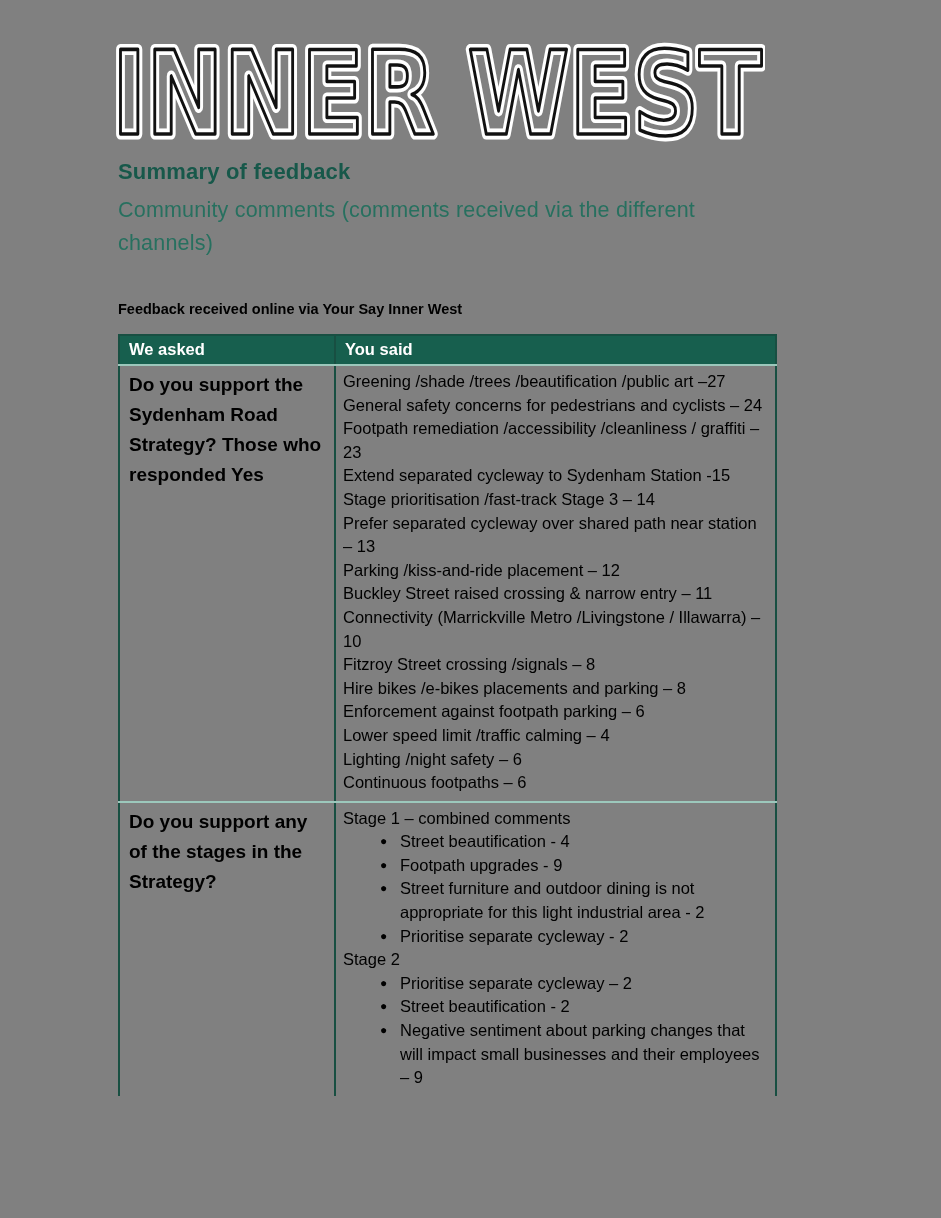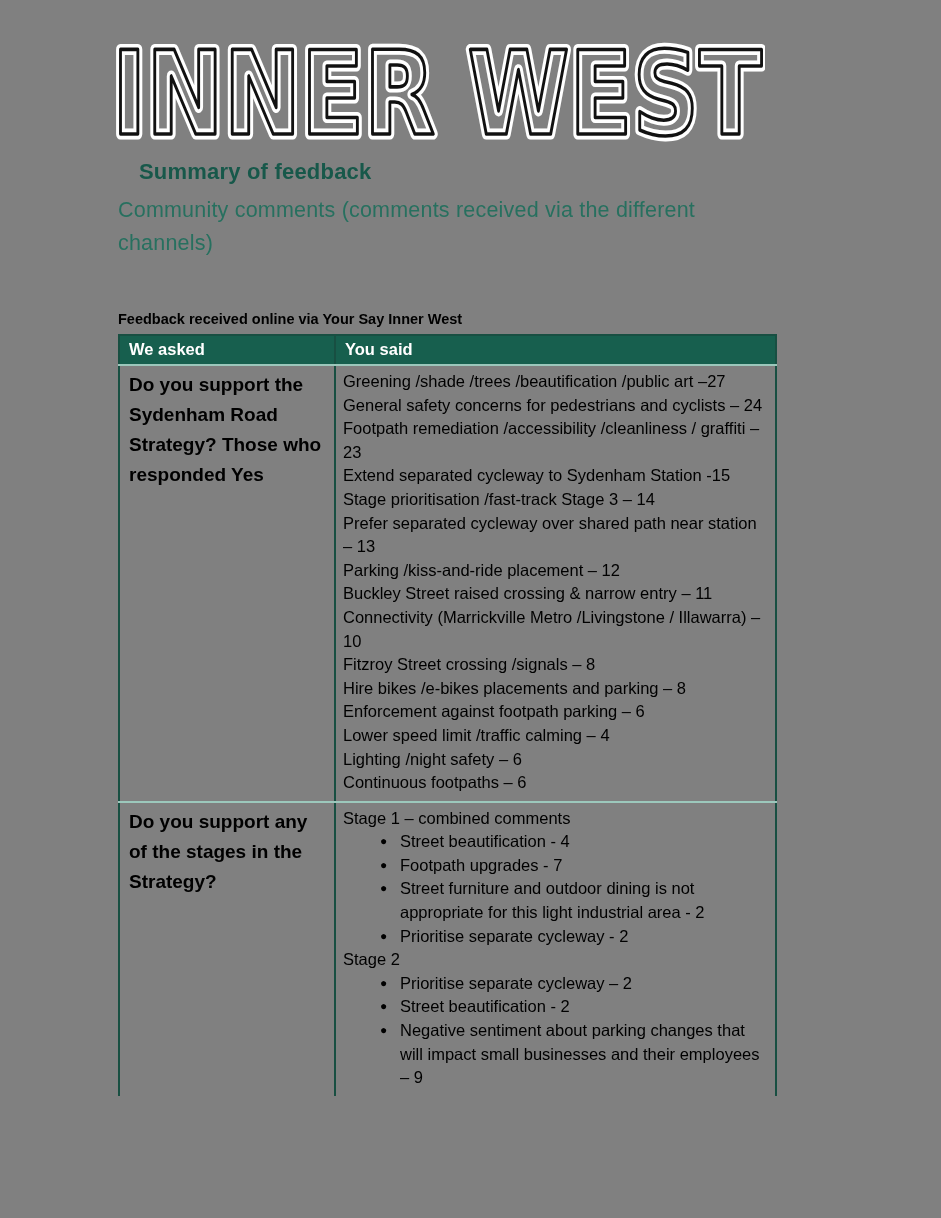--- a/index.html
+++ b/index.html
@@ -13,30 +13,29 @@
   .page { position:relative; width:941px; height:1218px; background:#808080;border-radius:24px; }
 
   
   .logo { position:absolute; left:110px; top:38px; width:655px; height:105px; }
 
   
   .title {
     position:absolute; left:118px; top:159px;
     font-size:22px; font-weight:bold; color:#17584a;
     letter-spacing:0.2px;
-    margin-left:21px;
   }
   .subtitle {
     position:absolute; left:118px; top:194px; width:632px;
     font-size:21.5px; font-weight:normal; color:#27705f;
     line-height:33px; letter-spacing:0.2px;
   }
   .intro {
     position:absolute; left:118px; top:301px;
-    font-size:14.5px; font-weight:bold; color:#000;margin-top:10px;
+    font-size:14.5px; font-weight:bold; color:#000;
   }
 
   
   .feedback-table {
     position:absolute; left:118px; top:334px; width:657px;
     border-collapse:collapse; table-layout:fixed;
   }
   .feedback-table col.q { width:216px; }
   .feedback-table col.a { width:441px; }
   .feedback-table th {
@@ -127,21 +126,21 @@
       </td>
       <td>
         <div class="answers">
               <div class="answer-line">Stage 1 – combined comments</div>
               <div class="answer-line bullet">
                 <span class="dot">●</span>
                 <span class="btext">Street beautification - 4</span>
               </div>
               <div class="answer-line bullet">
                 <span class="dot">●</span>
-                <span class="btext">Footpath upgrades - 7</span>
+                <span class="btext">Footpath upgrades - 9</span>
               </div>
               <div class="answer-line bullet">
                 <span class="dot">●</span>
                 <span class="btext">Street furniture and outdoor dining is not appropriate for this light industrial area - 2</span>
               </div>
               <div class="answer-line bullet">
                 <span class="dot">●</span>
                 <span class="btext">Prioritise separate cycleway - 2</span>
               </div>
               <div class="answer-line">Stage 2</div>

